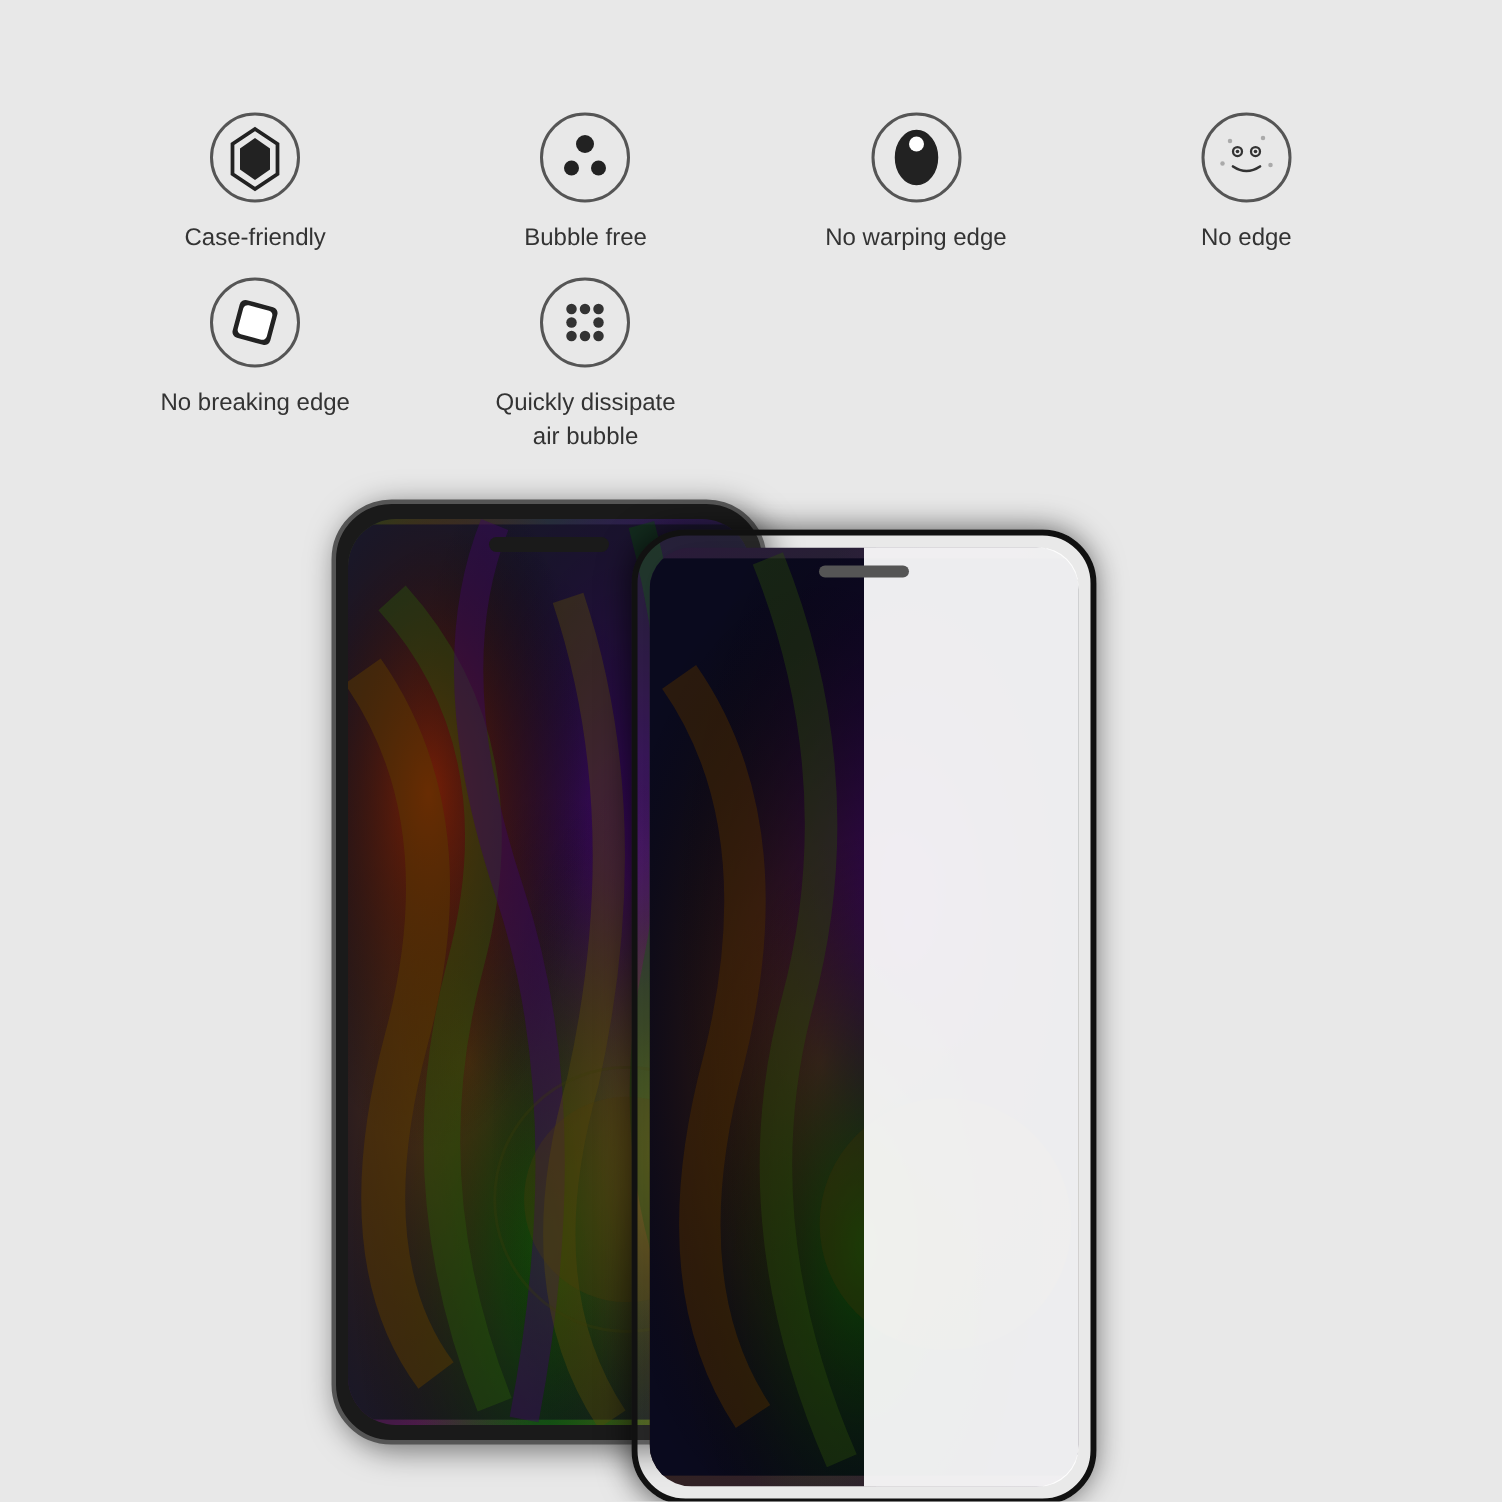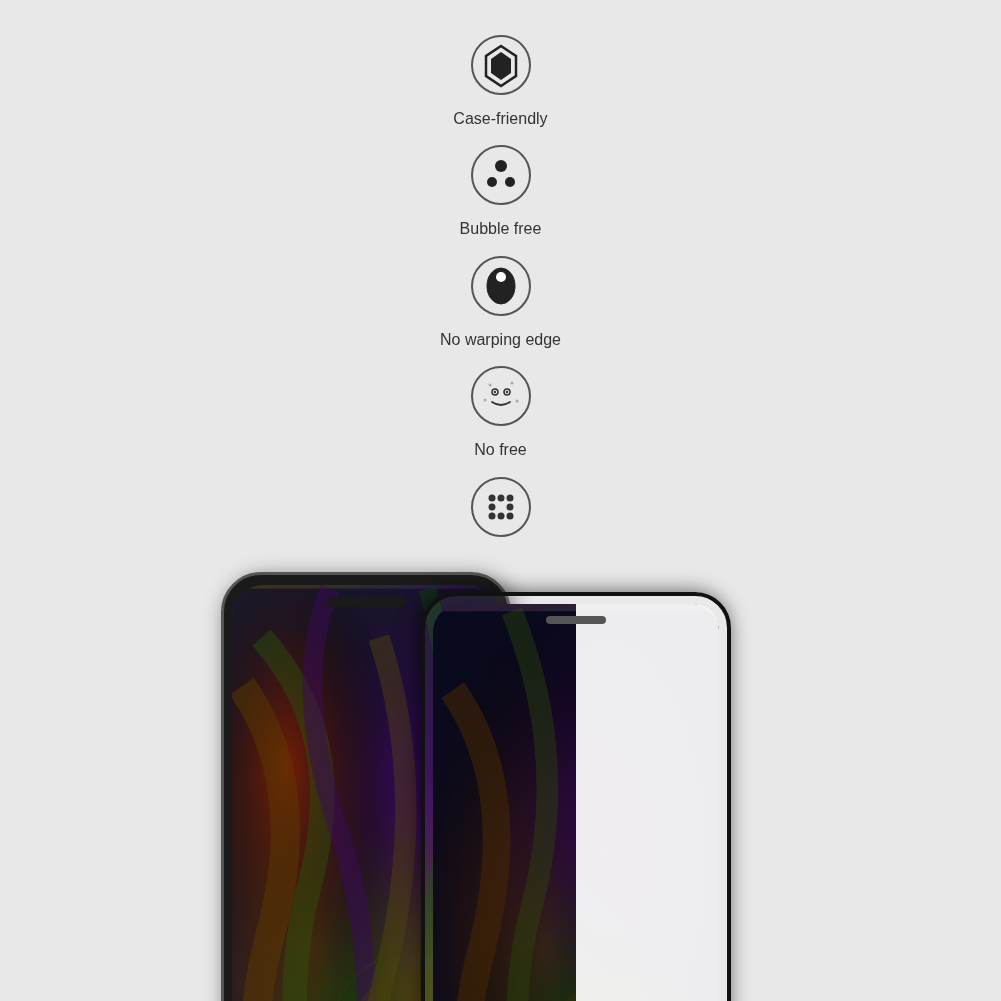--- a/index.html
+++ b/index.html
@@ -8,24 +8,25 @@
       width: 1001px;
       height: 1001px;
       background-color: #e8e8e8;
       font-family: Arial, sans-serif;
       overflow: hidden;
       position: relative;
     }
 
     .features-grid {
       display: grid;
-      grid-template-columns: 1fr;
+      grid-template-columns: 1fr 1fr 1fr 1fr;
       grid-template-rows: auto auto;
       gap: 10px 0;
       padding: 30px 60px 20px;
+      margin-top: 40px;
     }
 
     .feature-item {
       display: flex;
       flex-direction: column;
       align-items: center;
       gap: 8px;
     }
 
     .feature-icon {
@@ -207,39 +208,50 @@
         <circle cx="37" cy="27" r="3" fill="none" stroke="#333" stroke-width="1.5"></circle>
         <circle cx="25" cy="27" r="1.2" fill="#333"></circle>
         <circle cx="37" cy="27" r="1.2" fill="#333"></circle>
         <path d="M22 37 Q31 43 40 37" fill="none" stroke="#333" stroke-width="1.8" stroke-linecap="round"></path>
         <circle cx="20" cy="20" r="1.5" fill="#aaa"></circle>
         <circle cx="42" cy="18" r="1.5" fill="#aaa"></circle>
         <circle cx="15" cy="35" r="1.5" fill="#aaa"></circle>
         <circle cx="47" cy="36" r="1.5" fill="#aaa"></circle>
       </svg>
     </div>
-    <span class="feature-label">No free</span>
-  </div>
-
+    <span class="feature-label">No edge</span>
+  </div>
+
+  <div class="feature-item">
+    <div class="feature-icon">
+      <svg width="62" height="62" viewBox="0 0 62 62">
+        <circle cx="31" cy="31" r="29" fill="none" stroke="#555" stroke-width="2"></circle>
+        <rect x="18" y="18" width="26" height="26" rx="4" ry="4" fill="#222" transform="rotate(15,31,31)"></rect>
+        <rect x="21" y="21" width="20" height="20" rx="3" ry="3" fill="white" transform="rotate(15,31,31)"></rect>
+      </svg>
+    </div>
+    <span class="feature-label">No breaking edge</span>
+  </div>
 
   <div class="feature-item">
     <div class="feature-icon">
       <svg width="62" height="62" viewBox="0 0 62 62">
         <circle cx="31" cy="31" r="29" fill="none" stroke="#555" stroke-width="2"></circle>
 
         <circle cx="22" cy="22" r="3.5" fill="#333"></circle>
         <circle cx="31" cy="22" r="3.5" fill="#333"></circle>
         <circle cx="40" cy="22" r="3.5" fill="#333"></circle>
         <circle cx="22" cy="31" r="3.5" fill="#333"></circle>
         <circle cx="40" cy="31" r="3.5" fill="#333"></circle>
         <circle cx="22" cy="40" r="3.5" fill="#333"></circle>
         <circle cx="31" cy="40" r="3.5" fill="#333"></circle>
         <circle cx="40" cy="40" r="3.5" fill="#333"></circle>
       </svg>
     </div>
+    <span class="feature-label">Quickly dissipate<br>air bubble</span>
   </div>
 
 </div>
 
 <div class="phone-container">
   <div class="phone-wrapper">
 
     <div class="phone-body">
       <div class="phone-screen">
         <div class="phone-notch"></div>

